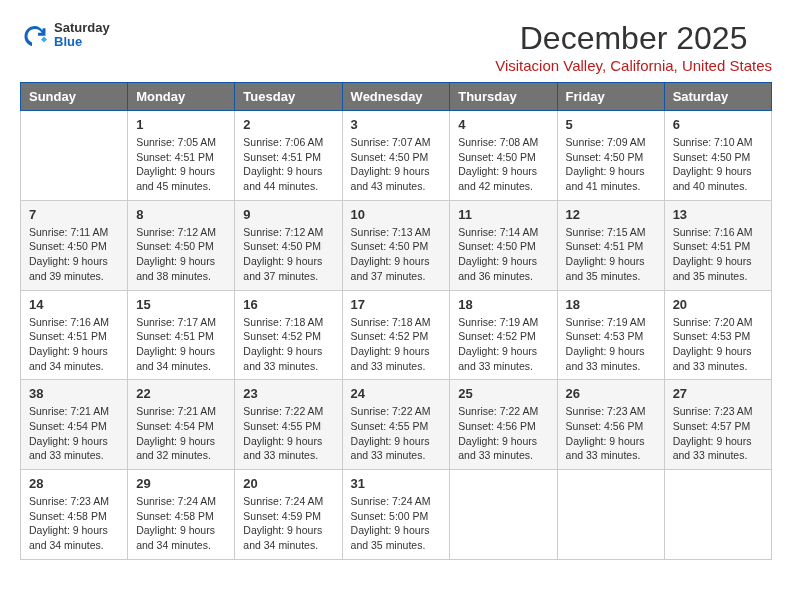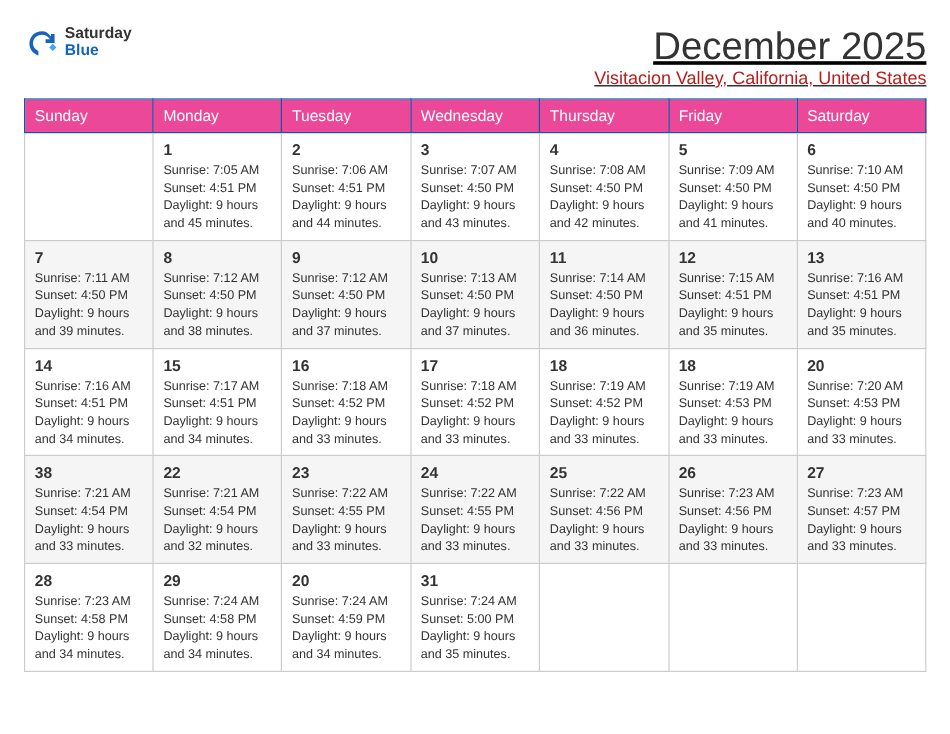--- a/index.html
+++ b/index.html
@@ -28,44 +28,43 @@
       font-weight: bold;
       line-height: 1.1;
     }
     .logo-text .general { color: #333; }
     .logo-text .blue { color: #1565c0; }
     .logo-icon {
       width: 30px;
       height: 30px;
     }
     .title-section {
-      text-align: right;
-      text-decoration: underline;
+      text-align: center;
     }
     .month-title {
       font-size: 32px;
       color: #333;
       font-weight: normal;
     }
     .location-title {
       font-size: 15px;
       color: #b91c1c;
     }
     .calendar {
       width: 100%;
       border-collapse: collapse;
       border: 1px solid #ccc;
     }
     .calendar th {
-      background: #ec4899;
+      background: #737373;
       color: #fff;
       padding: 6px 8px;
       text-align: left;
       font-size: 13px;
-      font-weight: normal;
+      font-weight: bold;
       border: 1px solid #1256a8;
     }
     .calendar td {
       vertical-align: top;
       padding: 6px 8px;
       border: 1px solid #ccc;
       width: 108px;
       min-height: 80px;
       font-size: 11px;
       color: #333;

